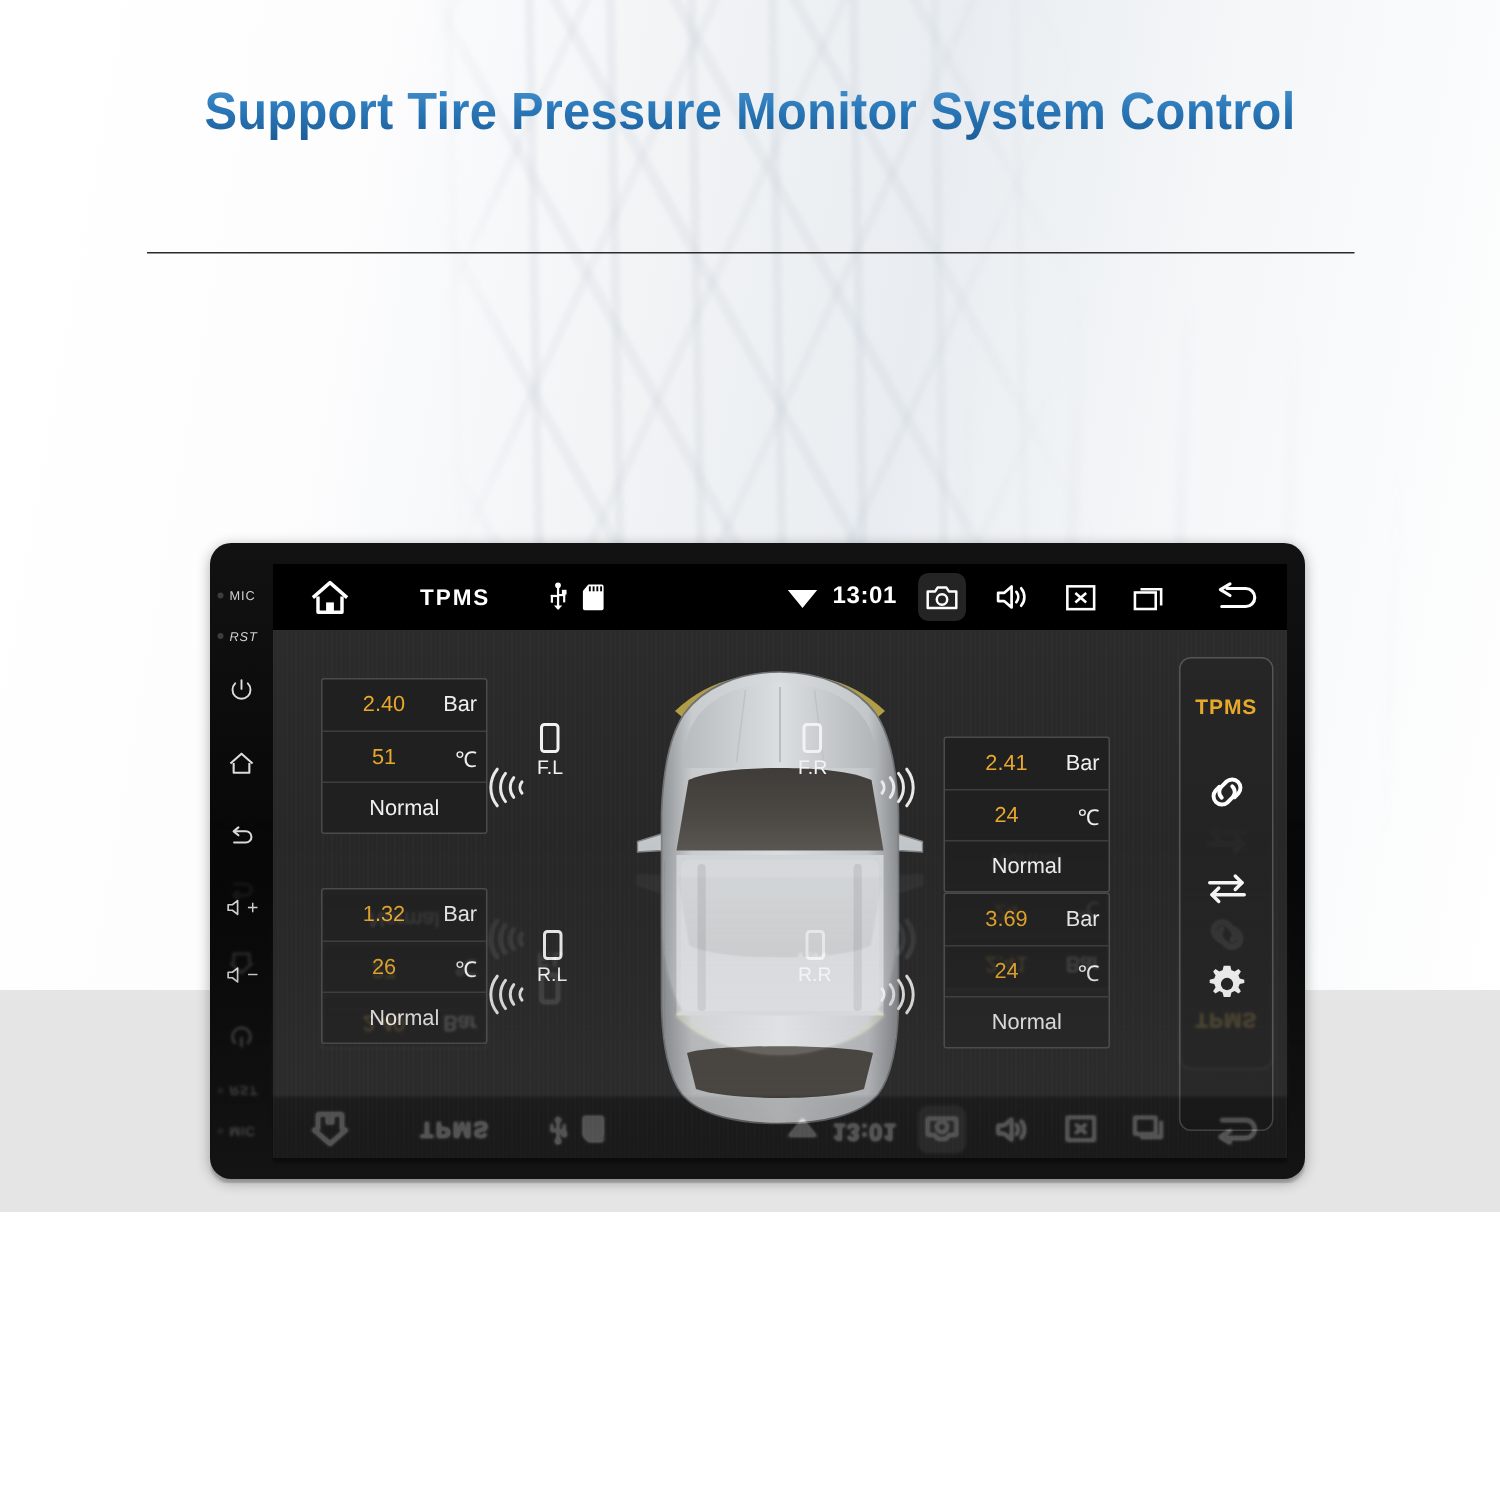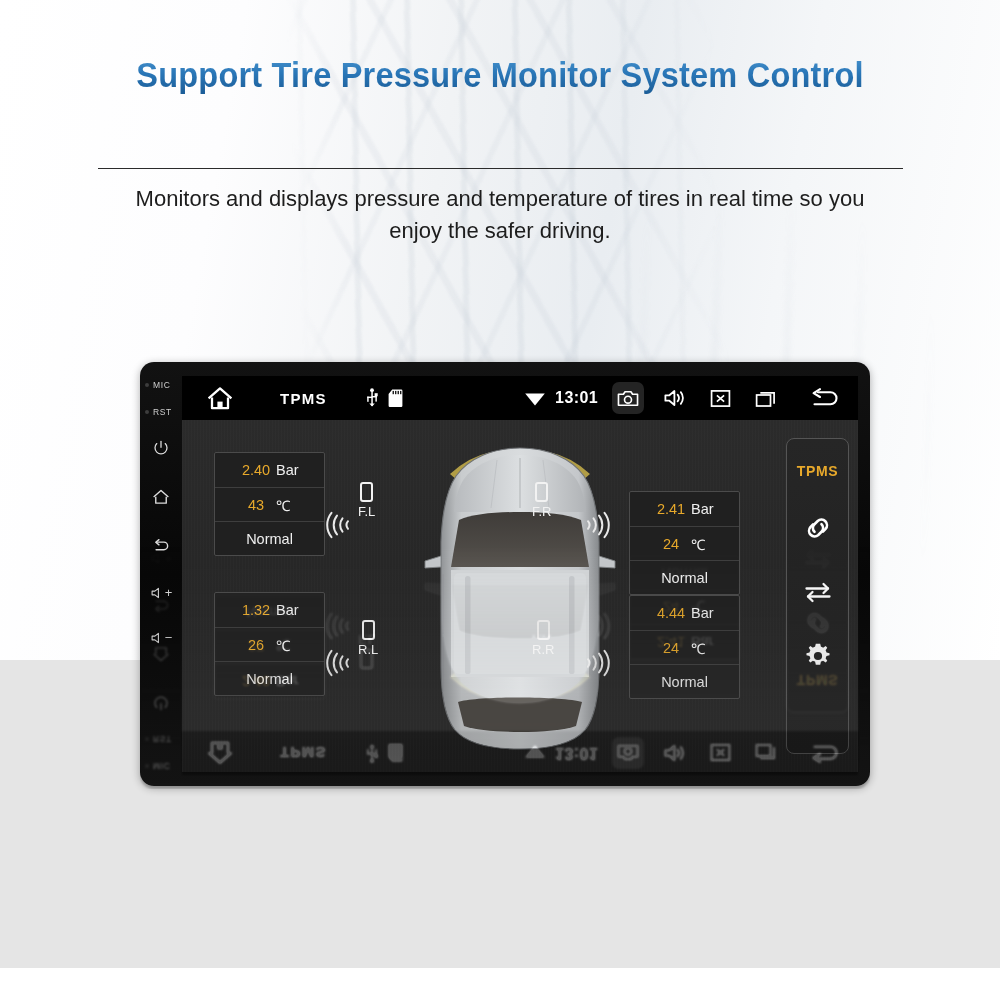--- a/index.html
+++ b/index.html
@@ -4,21 +4,21 @@
 <style>
   * { margin:0; padding:0; box-sizing:border-box; }
   html,body { width:1000px; height:1000px; overflow:hidden; }
   body {
     font-family:"Liberation Sans", sans-serif;
     background:#ffffff;
     position:relative;
   }
 
   
-  #stage { position:absolute; inset:0; width:1000px; height:968px; overflow:hidden; }
+  #stage { position:absolute; inset:0; width:1000px; height:808px; overflow:hidden; }
 
   .bg-top {
     position:absolute; left:0; top:0; width:1000px; height:660px;
     background:
       linear-gradient(100deg,#ffffff 0%,#fdfdfe 22%,#f1f3f5 42%,#e9edf1 58%,#f4f6f8 74%,#ffffff 100%);
   }
   
   .tread {
     position:absolute; top:-40px; left:300px; width:430px; height:720px;
     opacity:.55;
@@ -84,27 +84,27 @@
     position:absolute; left:140px; top:362px; width:730px; height:424px;
     background:linear-gradient(180deg,#121212 0%,#070707 50%,#101010 100%);
     border-radius:14px;
     box-shadow:0 2px 9px rgba(0,0,0,.32);
     overflow:hidden;
   }
   
   .bezel {
     position:absolute; left:0; top:0; width:42px; height:424px;
     display:flex; flex-direction:column; align-items:center;
-    padding-top:12px; color:#d8d8d8;
+    padding-top:24px; color:#d8d8d8;
   }
   .bezel .dotrow { display:flex; align-items:center; gap:4px; font-size:8.5px;
     letter-spacing:.6px; color:#cfcfcf; width:100%; padding-left:5px; }
   .bezel .dot { width:4px; height:4px; border-radius:50%; background:#3d3d3d; }
   .bz-mic { margin-top:6px; }
-  .bz-rst { margin-top:17px; }
+  .bz-rst { margin-top:17px;font-style:italic; }
   .bzicon { margin-top:0; width:42px; display:flex; justify-content:center; }
 
   
   .screen {
     position:absolute; left:42px; top:14px; width:676px; height:396px;
     background:#0a0a0a;
   }
   .statusbar {
     position:absolute; left:0; top:0; width:676px; height:44px;
     background:#000; display:flex; align-items:center; color:#fff;
@@ -133,21 +133,21 @@
     background:#202020;
     border:1px solid #4b4b4b;
     border-radius:2px;
   }
   .wp-row {
     height:34px; display:flex; align-items:center; justify-content:flex-end;
     padding:0 6px; font-size:14.5px;
   }
   .wp-row + .wp-row { border-top:1px solid #3e3e3e; }
   .wp-val { color:#e8a92b; min-width:40px; text-align:center; }
-  .wp-unit { color:#efefef; width:42px; text-align:left; }
+  .wp-unit { color:#efefef; width:42px; text-align:right; }
   .wp-status { justify-content:center; color:#f0f0f0; font-size:14.5px; }
 
   .pos-fl { left:32px;  top:32px; }
   .pos-rl { left:32px;  top:172px; }
   .pos-fr { left:447px; top:37px;margin-top:34px; }
   .pos-rr { left:447px; top:175px; }
 
   .sensor {
     position:absolute; display:flex; flex-direction:column; align-items:center;
     color:#f2f2f2; font-size:13px; gap:2px;
@@ -197,21 +197,20 @@
 
   <div class="bg-top">
     <div class="tread"></div>
     <div class="tread2"></div>
   </div>
   <div class="bg-bottom"></div>
 
   <div class="header">
     <div class="title-main">Support Tire Pressure Monitor System Control</div>
     <div class="rule"></div>
-    <div class="subtitle-text">Monitors and displays pressure and temperature of tires in real time so you enjoy the safer driving.</div>
   </div>
 
   <div class="device" id="device-root">
 
     <div class="bezel">
       <div class="dotrow bz-mic">
         <span class="dot"></span>
         <span>MIC</span>
       </div>
       <div class="dotrow bz-rst">
@@ -387,21 +386,21 @@
             <path d="M37 268 C56 262 142 262 161 268 L155 292 C132 300 66 300 43 292 Z" fill="#48443f"></path>
           </svg>
         </div>
 
         <div class="wheel-panel pos-fl">
           <div class="wp-row">
             <span class="wp-val">2.40</span>
             <span class="wp-unit">Bar</span>
           </div>
           <div class="wp-row">
-            <span class="wp-val">43</span>
+            <span class="wp-val">51</span>
             <span class="wp-unit">℃</span>
           </div>
           <div class="wp-row wp-status">Normal</div>
         </div>
 
         <div class="wheel-panel pos-fr">
           <div class="wp-row">
             <span class="wp-val">2.41</span>
             <span class="wp-unit">Bar</span>
           </div>
@@ -419,21 +418,21 @@
           </div>
           <div class="wp-row">
             <span class="wp-val">26</span>
             <span class="wp-unit">℃</span>
           </div>
           <div class="wp-row wp-status">Normal</div>
         </div>
 
         <div class="wheel-panel pos-rr">
           <div class="wp-row">
-            <span class="wp-val">4.44</span>
+            <span class="wp-val">3.69</span>
             <span class="wp-unit">Bar</span>
           </div>
           <div class="wp-row">
             <span class="wp-val">24</span>
             <span class="wp-unit">℃</span>
           </div>
           <div class="wp-row wp-status">Normal</div>
         </div>
 
         <div class="sensor sen-fl">

